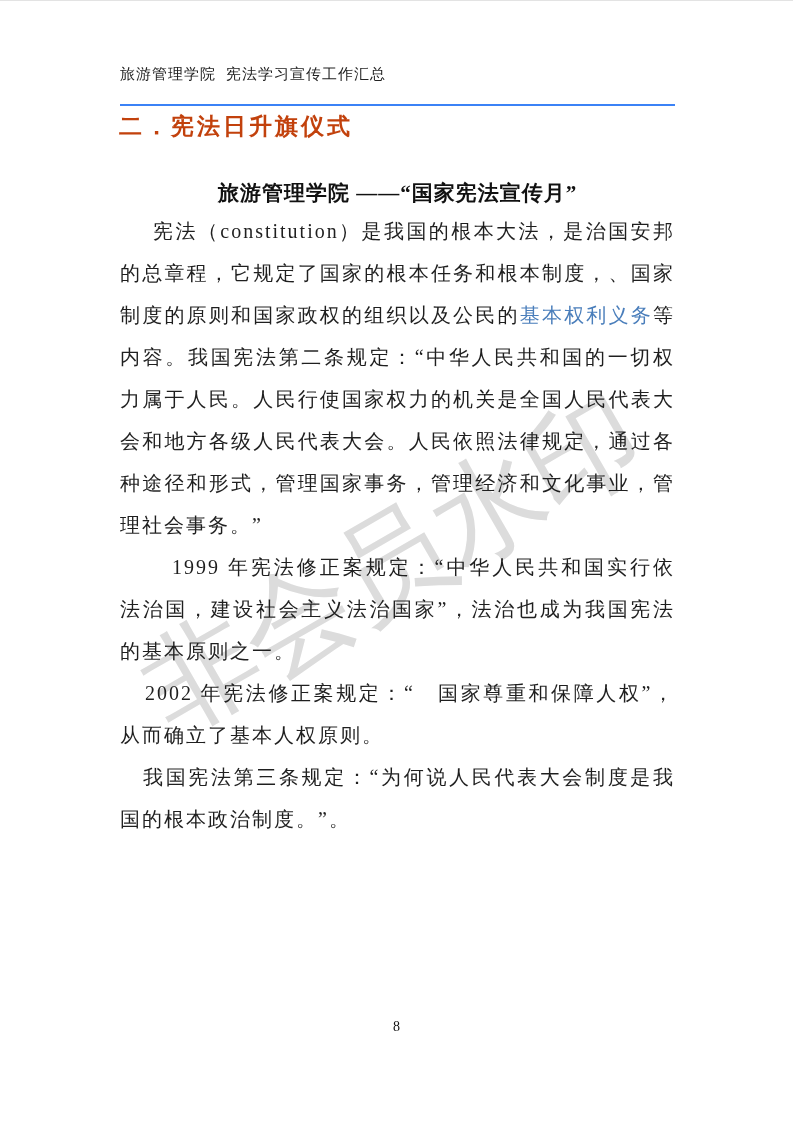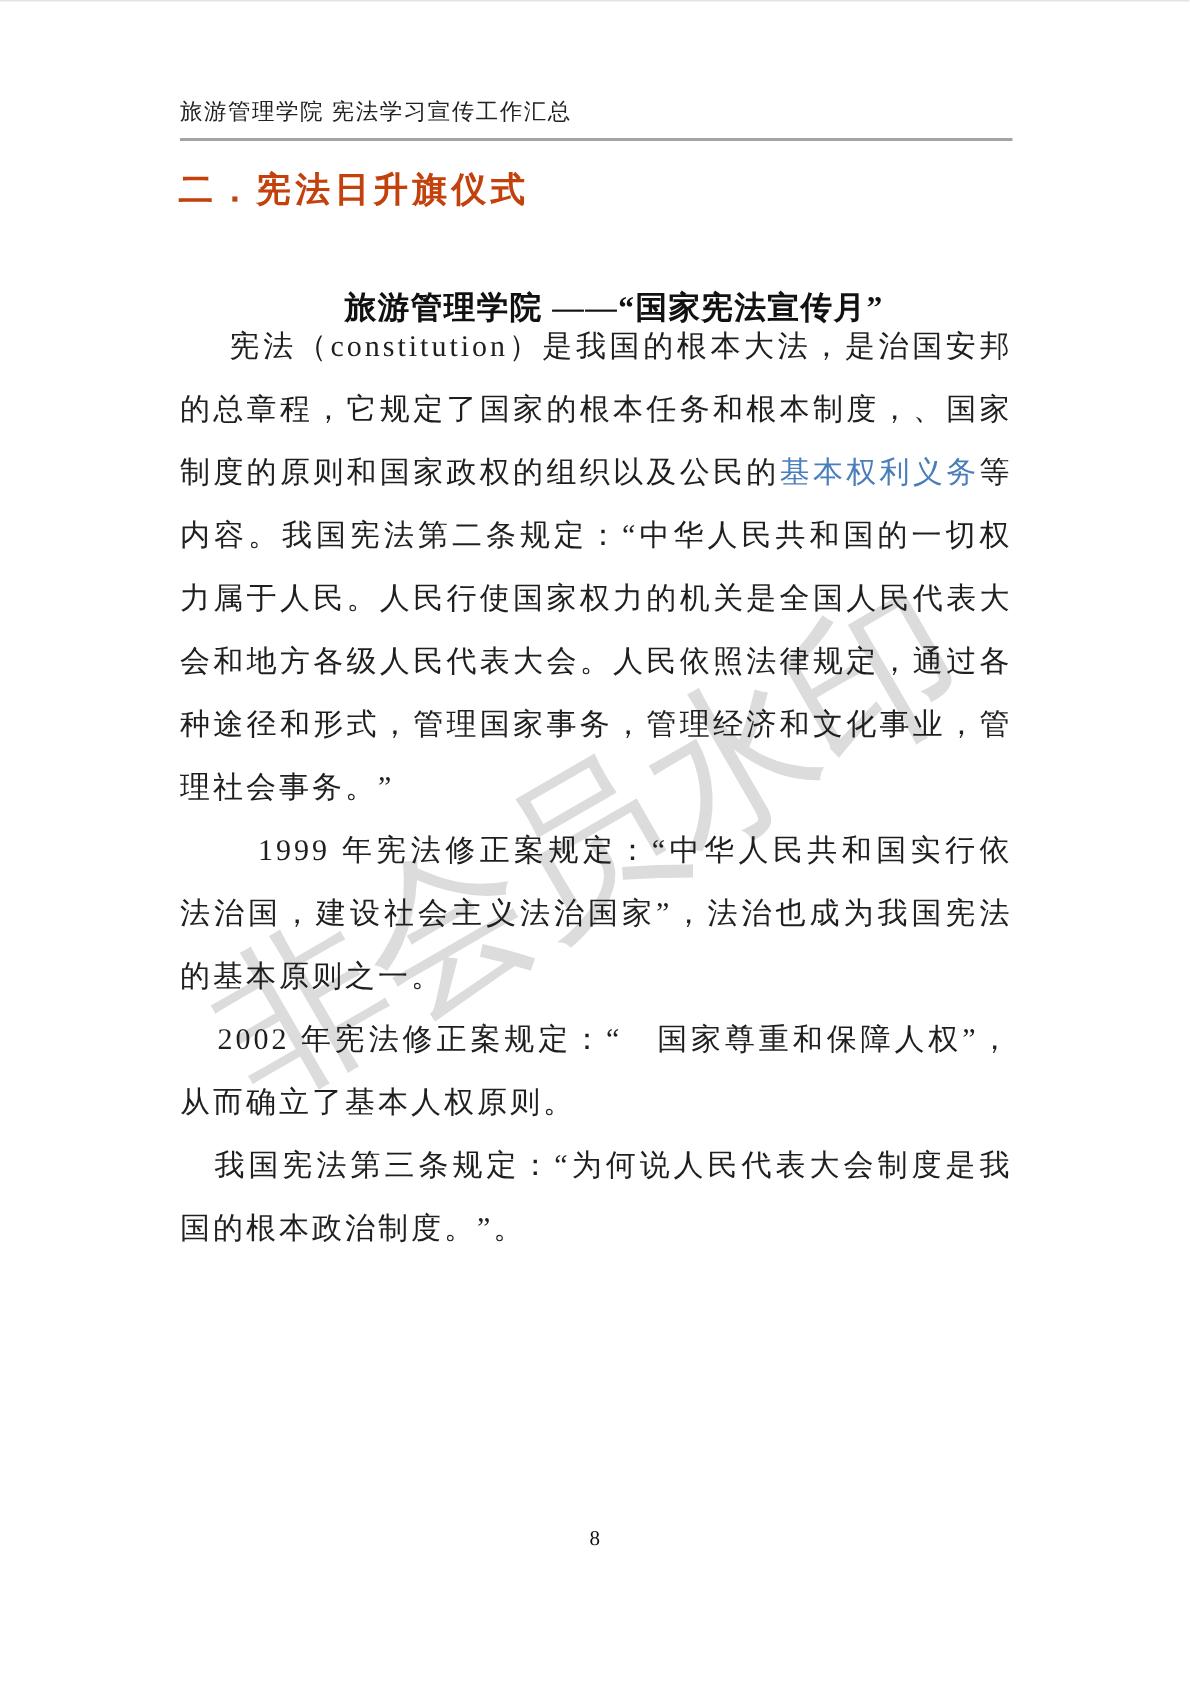--- a/index.html
+++ b/index.html
@@ -28,23 +28,23 @@
     white-space: nowrap;
     z-index: 0;
     font-family: "Liberation Sans", "DejaVu Sans", sans-serif;
     user-select: none;
   }
   .header {
     position: absolute;
     left: 120px;
     top: 64px;
     width: 555px;
-    padding-bottom: 8px;
-    border-bottom: 2px solid #a3a3a3;
-    font-family: Liberation Sans, sans-serif;
+    padding-bottom: 20px;
+    border-bottom: 2px solid #3b82f6;
+    font-family: Liberation Mono, monospace;
     font-size: 15px;
     letter-spacing: 1px;
     color: #222222;
     z-index: 1;
   }
   .section-heading {
     position: absolute;
     left: 119px;
     top: 110px;
     margin: 0;
@@ -52,21 +52,21 @@
     font-weight: bold;
     letter-spacing: 3px;
     color: #c2410c;
     z-index: 1;
   }
   .doc-title {
     position: absolute;
     left: 120px;
     top: 178px;
     width: 555px;
-    margin: 12px;
+    margin: 0;
     text-align: center;
     font-size: 21px;
     font-weight: bold;
     letter-spacing: 1px;
     color: #111111;
     z-index: 1;
   }
   .body-text {
     position: absolute;
     left: 120px;

